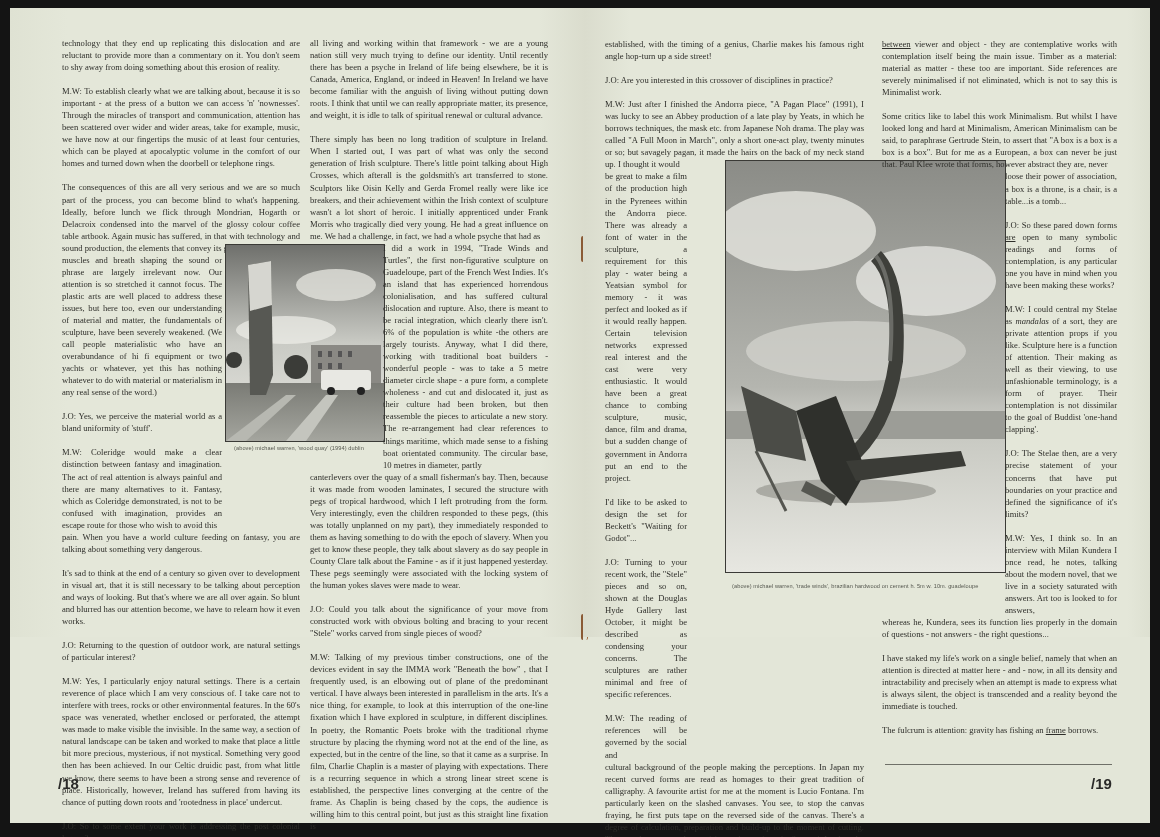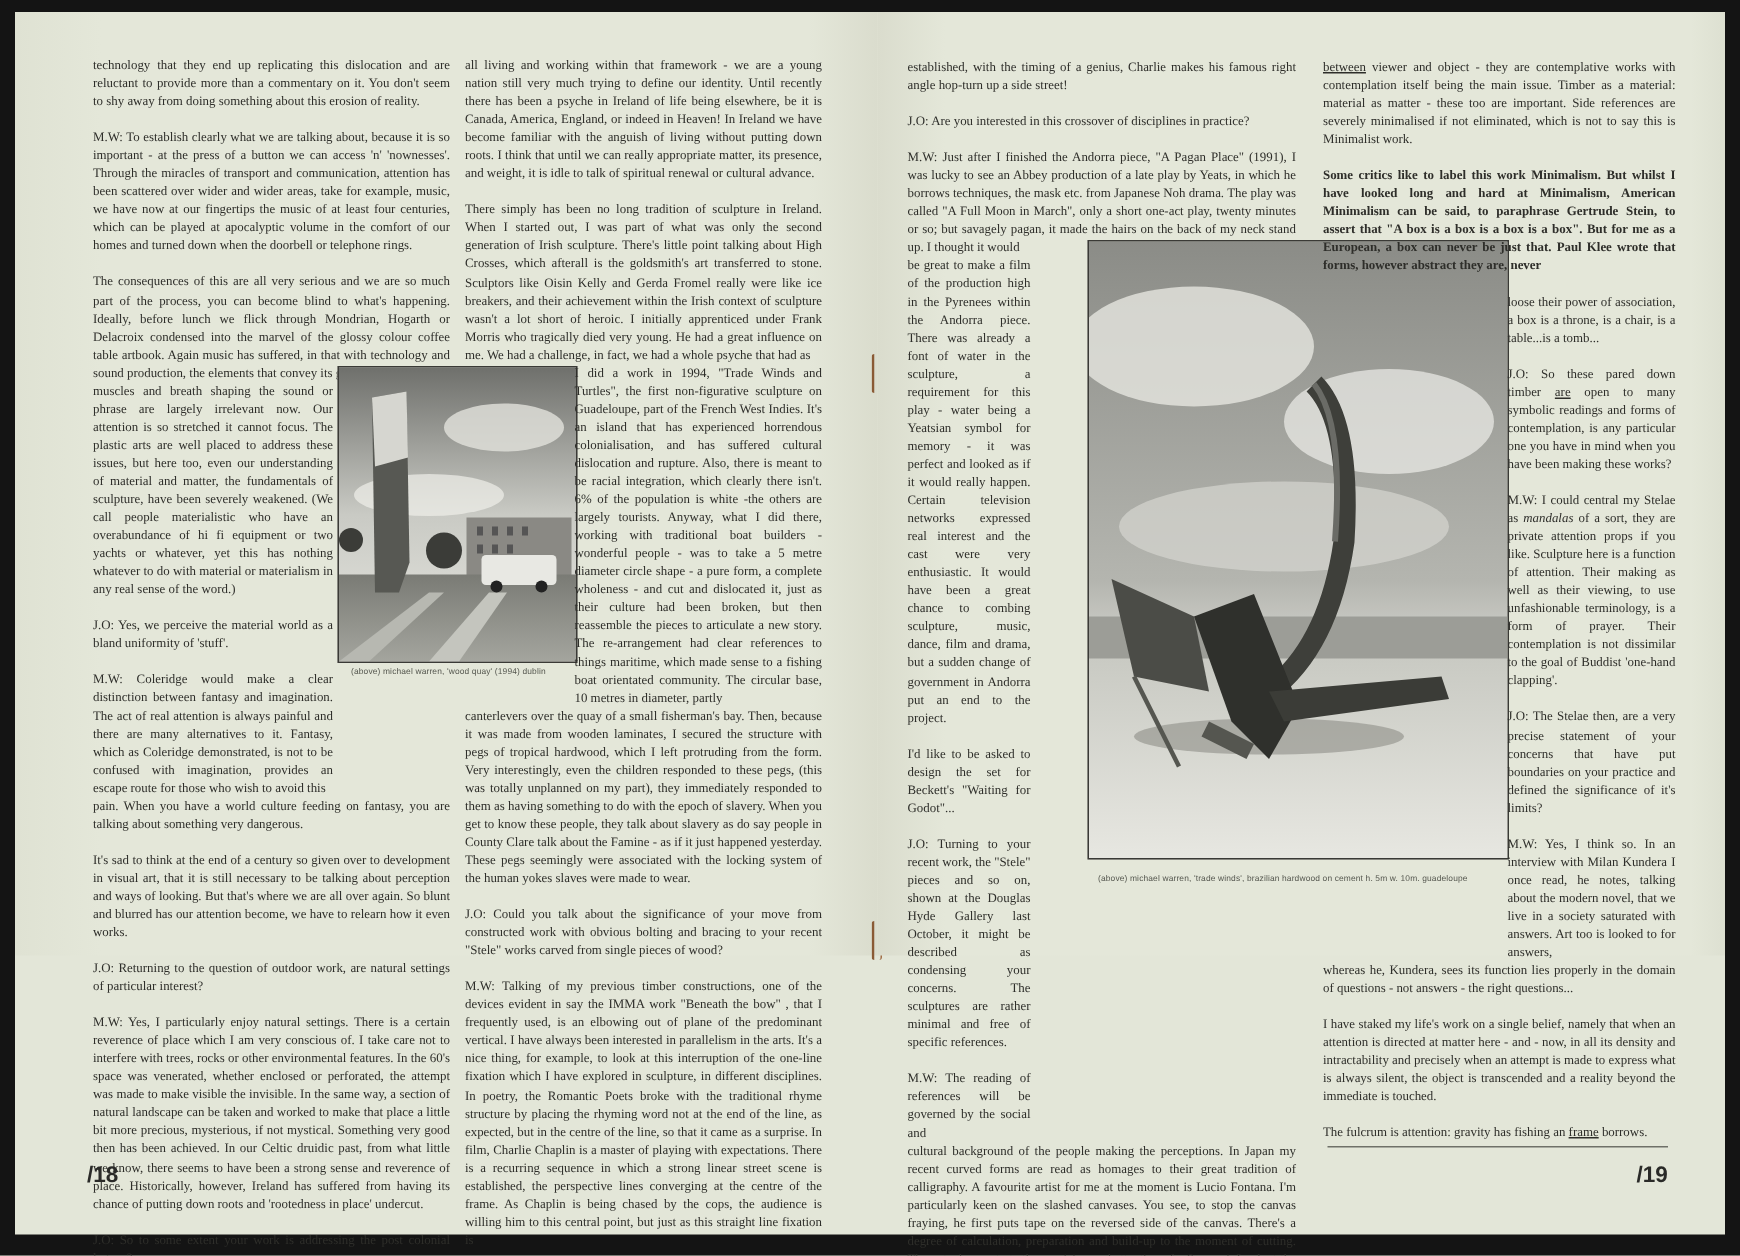--- a/index.html
+++ b/index.html
@@ -137,24 +137,24 @@
         <polygon points="70,250 110,235 140,310 120,345 95,320" fill="#2f302c"></polygon>
         <polygon points="120,300 235,290 240,305 130,320" fill="#3b3c37"></polygon>
         <polygon points="80,320 110,335 105,345 75,330" fill="#555650"></polygon>
         <line x1="30" y1="290" x2="60" y2="350" stroke="#555650" stroke-width="3"></line>
       </svg>
     </div>
     <div class="caption" style="left:147px;top:575px;">(above) michael warren, 'trade winds', brazilian hardwood on cement h. 5m  w. 10m. guadeloupe</div>
 
     <div class="col" style="left:297px;top:30px;width:235px;">
       <p><span class="u">between</span><span> viewer and object - they are contemplative works with contemplation itself being the main issue. Timber as a material: material as matter - these too are important. Side references are severely minimalised if not eliminated, which is not to say this is Minimalist work.</span></p>
-      <p style="margin-bottom:12px;font-weight:bold;">Some critics like to label this work Minimalism. But whilst I have looked long and hard at Minimalism, American Minimalism can be said, to paraphrase Gertrude Stein, to assert that "A box is a box is a box is a box". But for me as a European, a box can never be just that. Paul Klee wrote that forms, however abstract they are, never</p>
+      <p style="margin-bottom:0;">Some critics like to label this work Minimalism. But whilst I have looked long and hard at Minimalism, American Minimalism can be said, to paraphrase Gertrude Stein, to assert that "A box is a box is a box is a box". But for me as a European, a box can never be just that. Paul Klee wrote that forms, however abstract they are, never</p>
       <div style="margin-left:123px;">
         <p>loose their power of association, a box is a throne, is a chair, is a table...is a tomb...</p>
-        <p><span>J.O: So these pared down timber </span><span class="u">are</span><span> open to many symbolic readings and forms of contemplation, is any particular one you have in mind when you have been making these works?</span></p>
+        <p><span>J.O: So these pared down forms </span><span class="u">are</span><span> open to many symbolic readings and forms of contemplation, is any particular one you have in mind when you have been making these works?</span></p>
         <p><span>M.W: I could central my Stelae as </span><i>mandalas</i><span> of a sort, they are private attention props if you like. Sculpture here is a function of attention. Their making as well as their viewing, to use unfashionable terminology, is a form of prayer. Their contemplation is not dissimilar to the goal of Buddist 'one-hand clapping'.</span></p>
         <p>J.O: The Stelae then, are a very precise statement of your concerns that have put boundaries on your practice and defined the significance of it's limits?</p>
         <p style="margin-bottom:0;">M.W: Yes, I think so. In an interview with Milan Kundera I once read, he notes, talking about the modern novel, that we live in a society saturated with answers. Art too is looked to for answers,</p>
       </div>
       <p>whereas he, Kundera, sees its function lies properly in the domain of questions - not answers - the right questions...</p>
       <p>I have staked my life's work on a single belief, namely that when an attention is directed at matter here - and - now, in all its density and intractability and precisely when an attempt is made to express what is always silent, the object is transcended and a reality beyond the immediate is touched.</p>
       <p><span>The fulcrum is attention: gravity has fishing an </span><span class="u">frame</span><span> borrows.</span></p>
     </div>
 
     <div class="rule" style="left:300px;top:756px;width:227px;"></div>

